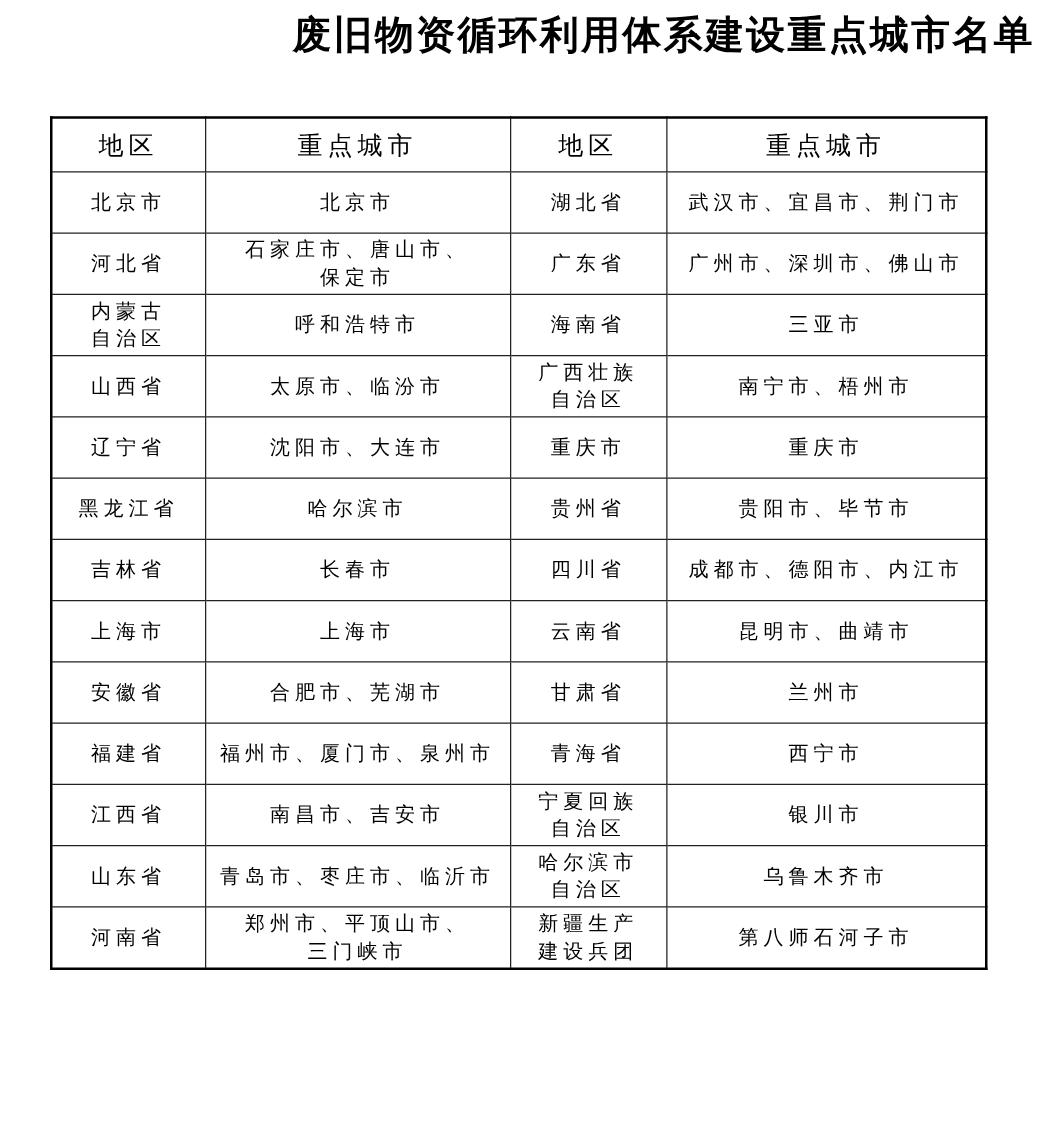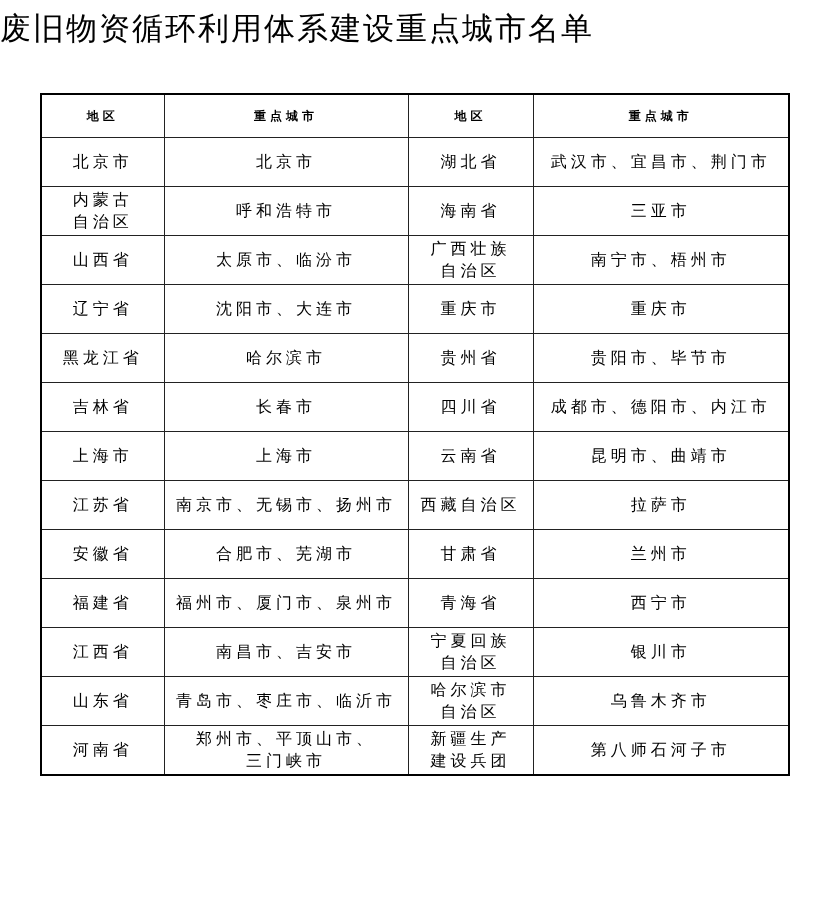--- a/index.html
+++ b/index.html
@@ -12,23 +12,23 @@
     font-family: "DejaVu Serif", "Liberation Serif", serif;
     color: #000000;
   }
   .page {
     width: 832px;
     height: 912px;
     position: relative;
   }
   .page-title {
     margin: 8px 4px 0 0;
-    text-align: left;
+    text-align: right;
     font-size: 31px;
-    font-weight: normal;
+    font-weight: bold;
     letter-spacing: 2px;
     line-height: 1.3;
   }
   .table-wrap {
     position: absolute;
     top: 85px;
     left: 40px;
     width: 748px;
   }
   table.city-table {
@@ -44,22 +44,22 @@
     vertical-align: middle;
     padding: 1px 6px;
     font-size: 16px;
     letter-spacing: 4px;
     line-height: 1.35;
     white-space: pre-line;
     overflow: hidden;
   }
   .city-table thead th {
     height: 40px;
-    font-weight: bold;
-    font-size: 12px;
+    font-weight: normal;
+    font-size: 20px;
   }
   .city-table tbody td {
     height: 46px;
   }
 </style>
 </head>
 <body>
 
 <div class="page">
   <h1 class="page-title">废旧物资循环利用体系建设重点城市名单</h1>
@@ -79,20 +79,27 @@
           <th>地区</th>
           <th>重点城市</th>
         </tr>
       </thead>
       <tbody>
         <tr>
           <td>北京市</td>
           <td>北京市</td>
           <td>湖北省</td>
           <td>武汉市、宜昌市、荆门市</td>
+        </tr>
+        <tr>
+          <td>河北省</td>
+          <td>石家庄市、唐山市、
+保定市</td>
+          <td>广东省</td>
+          <td>广州市、深圳市、佛山市</td>
         </tr>
         <tr>
           <td>内蒙古
 自治区</td>
           <td>呼和浩特市</td>
           <td>海南省</td>
           <td>三亚市</td>
         </tr>
         <tr>
           <td>山西省</td>
@@ -117,26 +124,20 @@
           <td>吉林省</td>
           <td>长春市</td>
           <td>四川省</td>
           <td>成都市、德阳市、内江市</td>
         </tr>
         <tr>
           <td>上海市</td>
           <td>上海市</td>
           <td>云南省</td>
           <td>昆明市、曲靖市</td>
-        </tr>
-        <tr>
-          <td>江苏省</td>
-          <td>南京市、无锡市、扬州市</td>
-          <td>西藏自治区</td>
-          <td>拉萨市</td>
         </tr>
         <tr>
           <td>安徽省</td>
           <td>合肥市、芜湖市</td>
           <td>甘肃省</td>
           <td>兰州市</td>
         </tr>
         <tr>
           <td>福建省</td>
           <td>福州市、厦门市、泉州市</td>

